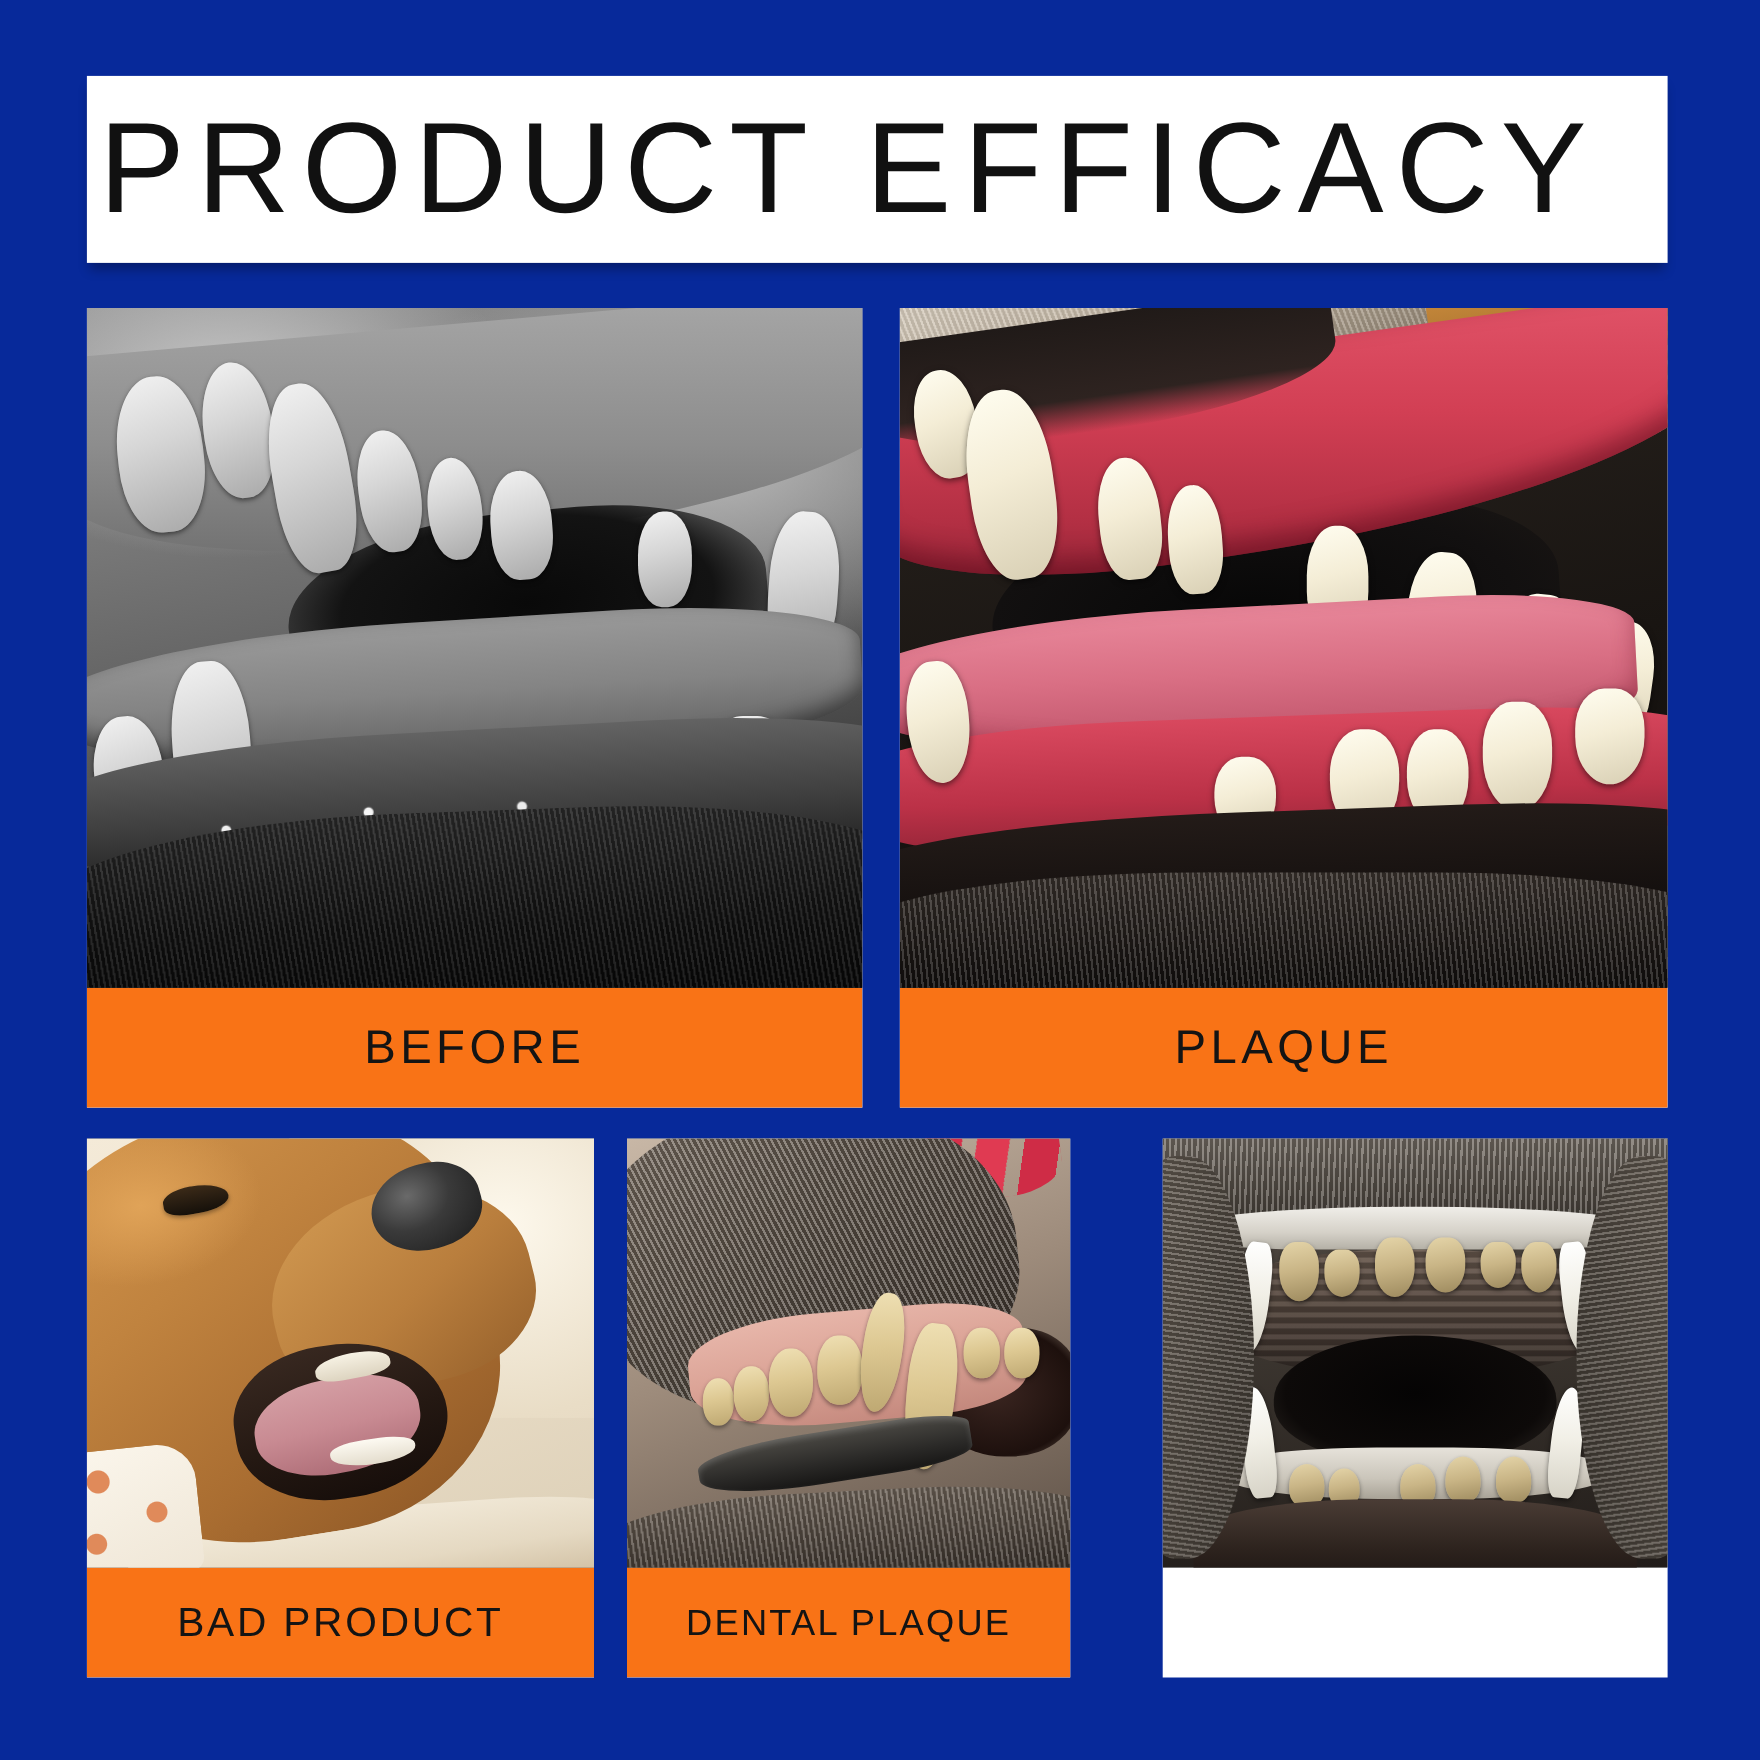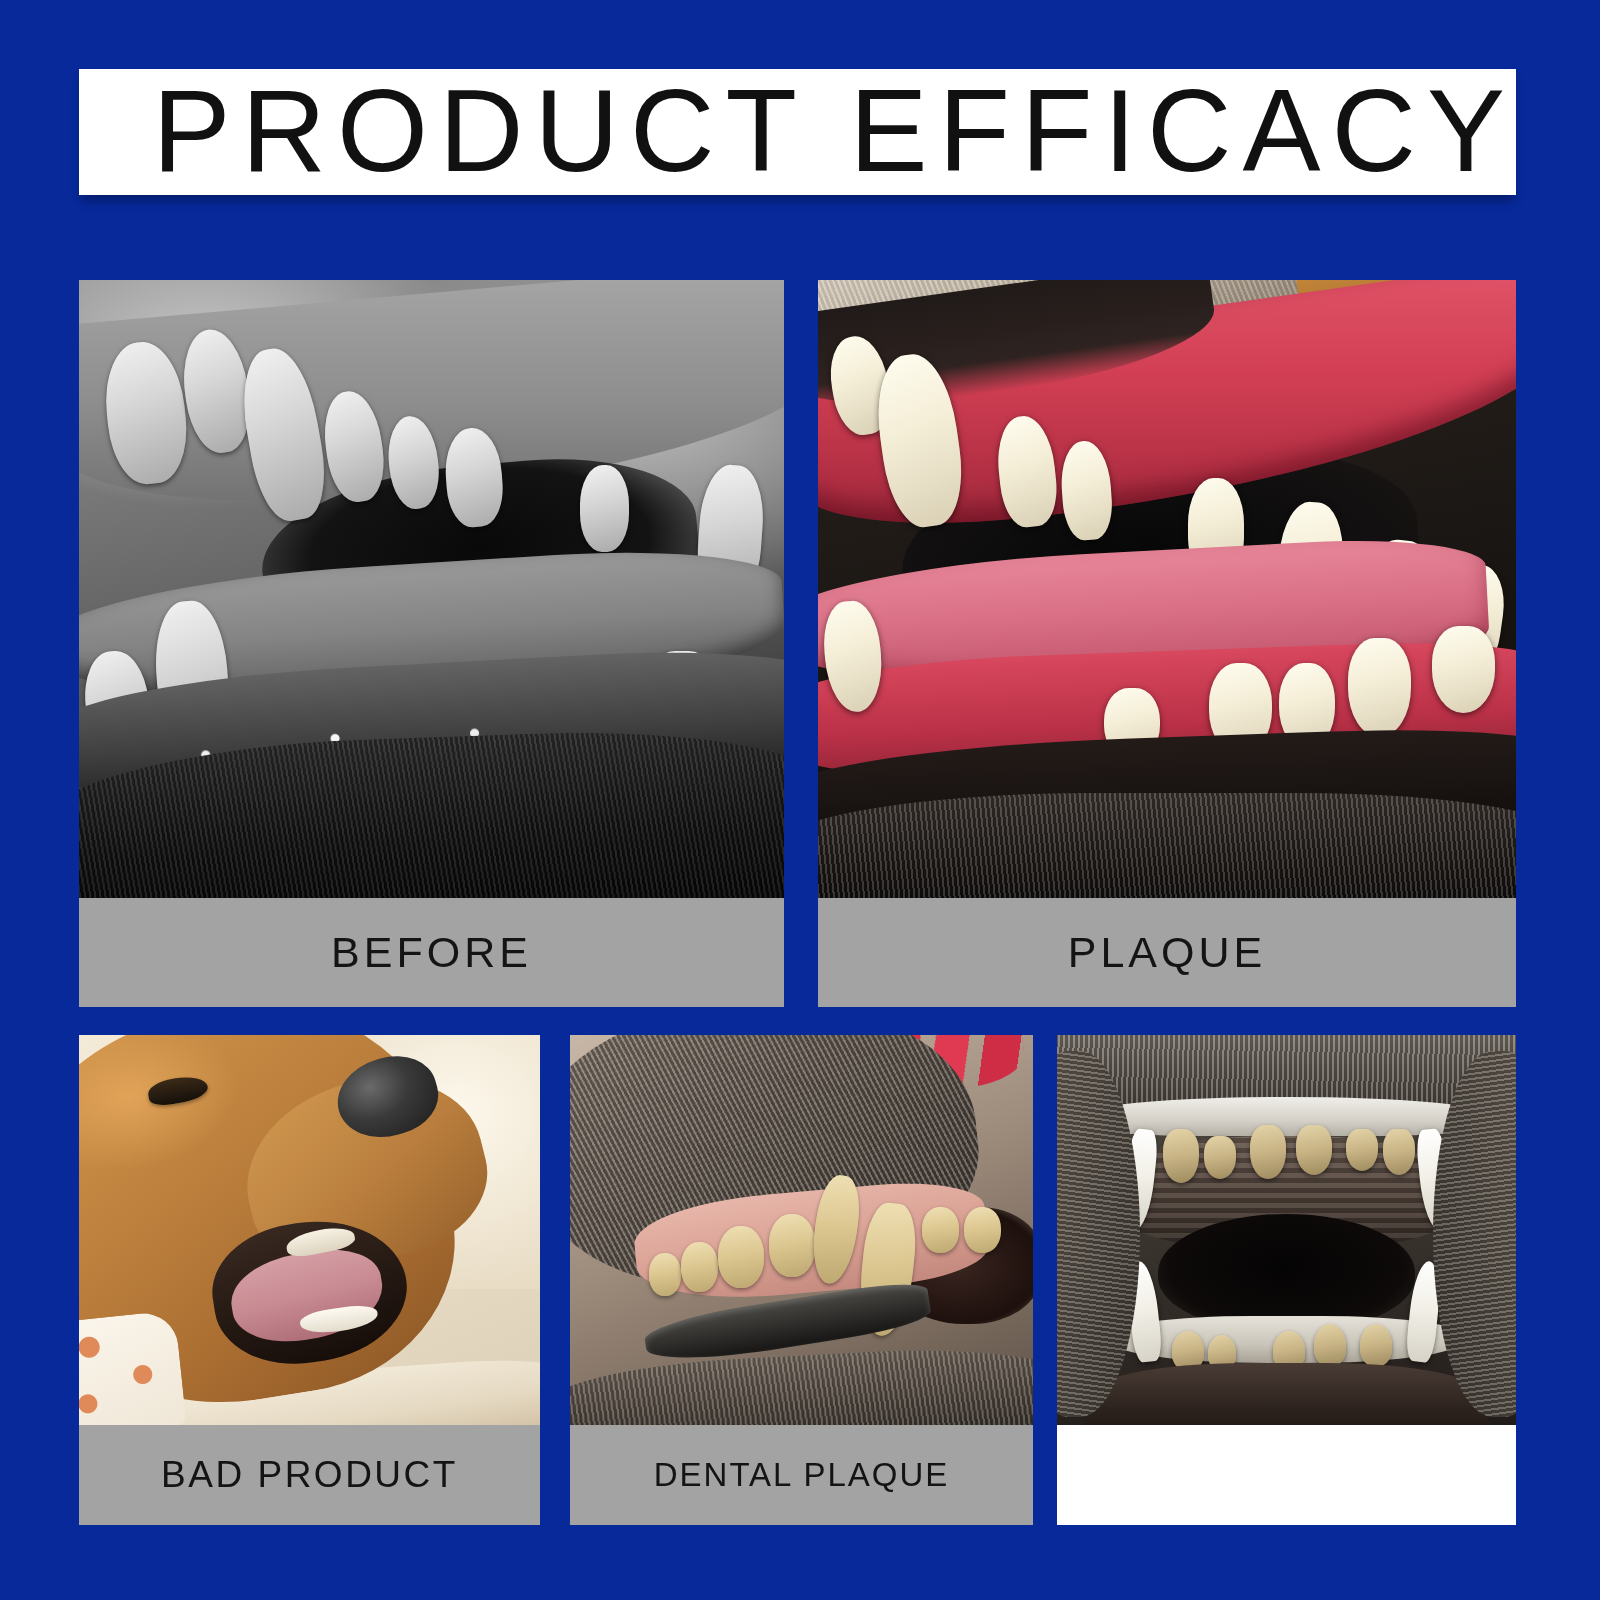--- a/index.html
+++ b/index.html
@@ -20,25 +20,25 @@
     height: 1600px;
     background: #07299A;
   }
 
   
   .title-bar {
     position: absolute;
     left: 79px;
     top: 69px;
     width: 1437px;
-    height: 126px;
+    height: 170px;
     background: #FFFFFF;
     display: flex;
     align-items: center;
-    justify-content: flex-end;
+    justify-content: flex-start;
     box-shadow: 0 8px 10px -2px rgba(0,0,0,0.30);
     z-index: 5;
   }
   .title-text {
     font-family: "Liberation Sans", sans-serif;
     font-weight: 300;
     font-size: 117px;
     line-height: 1;
     letter-spacing: 11px;
     color: #111111;
@@ -56,21 +56,21 @@
     flex-direction: column;
   }
   .photo {
     position: relative;
     width: 100%;
     overflow: hidden;
     background: #222;
   }
   .caption {
     flex: 1 1 auto;
-    background: #a3a3a3;
+    background: #f97316;
     display: flex;
     align-items: center;
     justify-content: center;
     text-align: center;
   }
   .caption-text {
     font-family: "Liberation Sans", sans-serif;
     font-weight: 300;
     color: #141414;
     letter-spacing: 2.5px;
@@ -80,21 +80,21 @@
 
   
   #panel-before { left: 79px;  top: 280px; width: 705px; height: 727px; }
   #panel-after  { left: 818px; top: 280px; width: 698px; height: 727px; }
   #panel-before .photo, #panel-after .photo { height: 618px; }
   #panel-before .caption-text,
   #panel-after  .caption-text { font-size: 43px; letter-spacing: 4px; }
 
   
   #panel-breath { left: 79px;   top: 1035px; width: 461px; height: 490px; }
-  #panel-plaque { left: 570px;  top: 1035px; width: 463px; height: 490px; }
+  #panel-plaque { left: 570px;  top: 1035px; width: 403px; height: 490px; }
   #panel-root   { left: 1057px; top: 1035px; width: 459px; height: 490px; }
   #panel-breath .photo, #panel-plaque .photo, #panel-root .photo { height: 390px; }
   #panel-breath .caption-text { font-size: 37px; letter-spacing: 2.5px; }
   #panel-plaque .caption-text { font-size: 33px; letter-spacing: 2px; }
   #panel-root   .caption-text { font-size: 33px; letter-spacing: 2px; }
 
   
   .art { position: absolute; inset: 0; }
   .art > * { position: absolute; }
 

